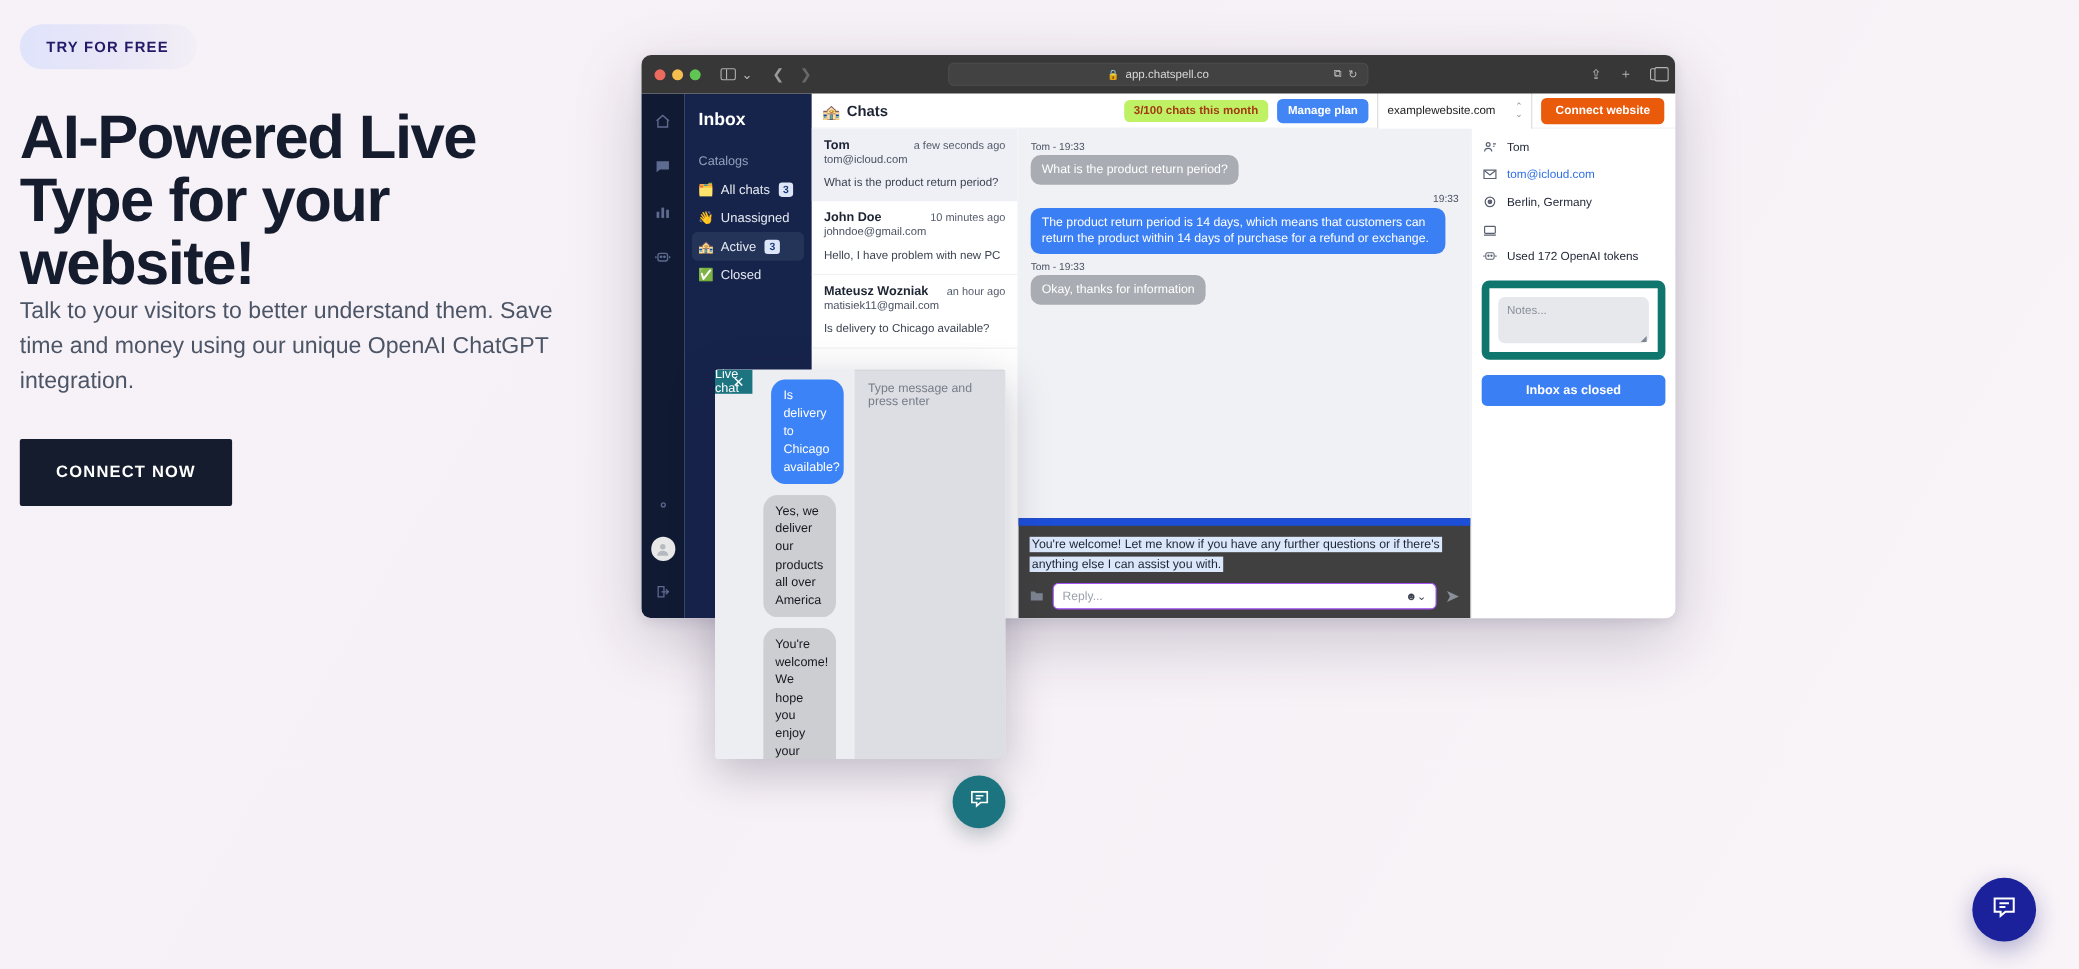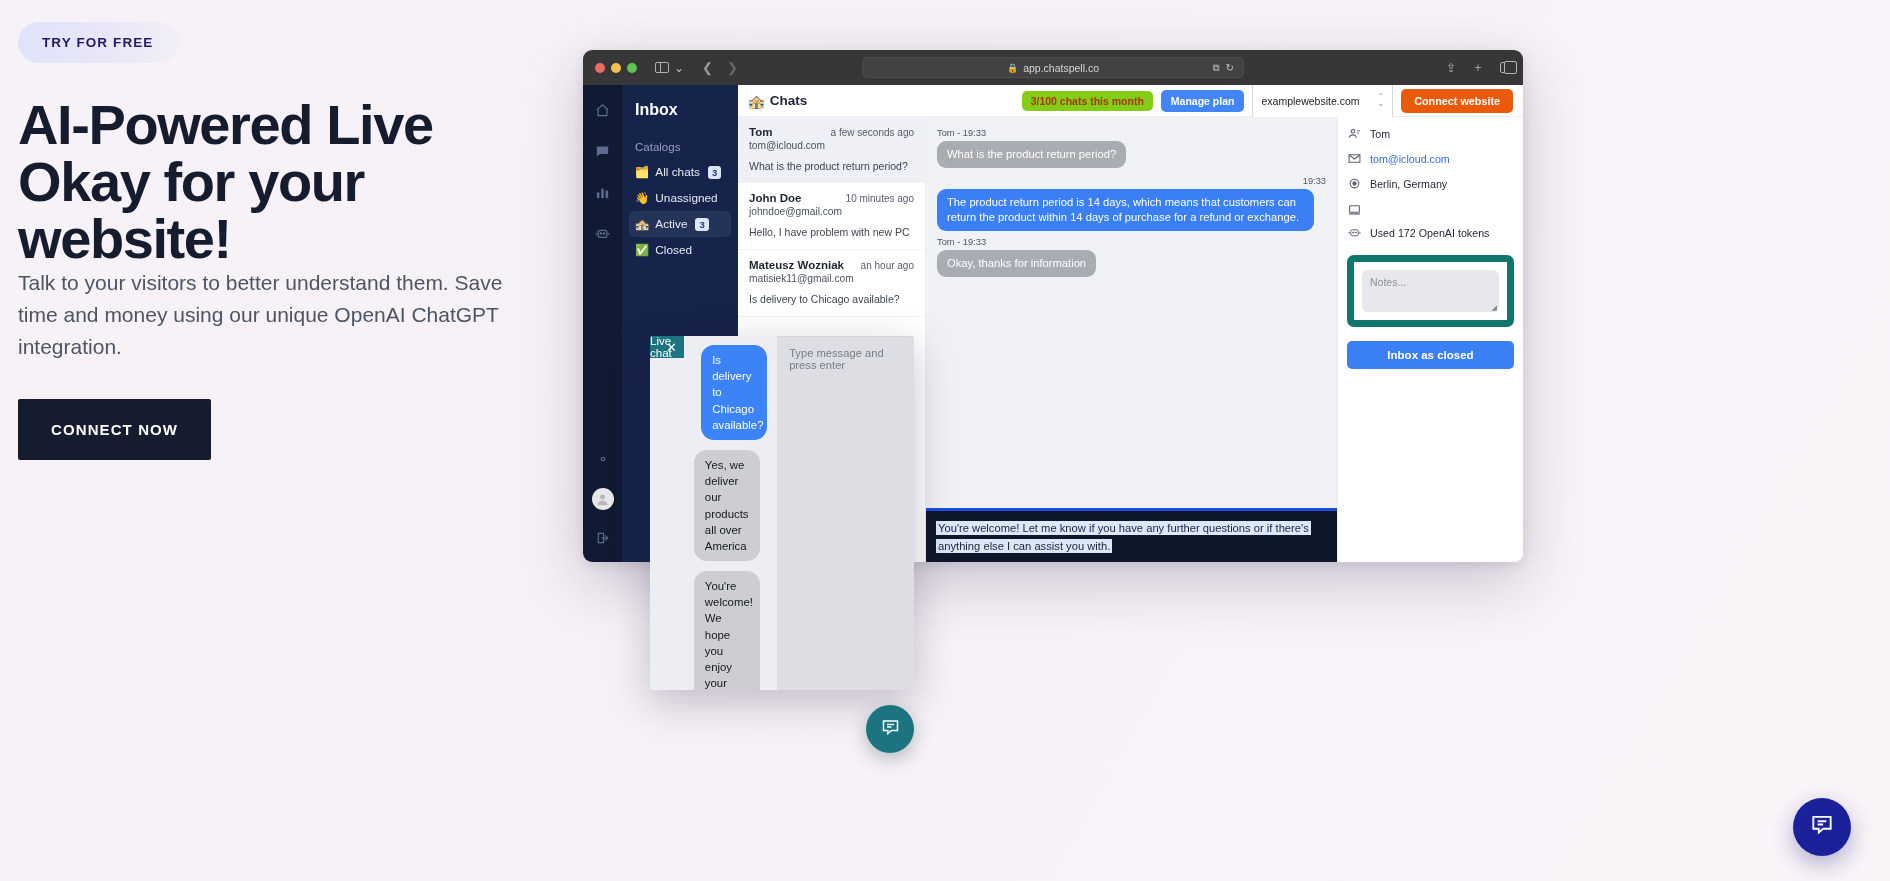--- a/index.html
+++ b/index.html
@@ -150,21 +150,21 @@
   
   .main { flex: 1; display: flex; flex-direction: column; min-width: 0; }
   .apphead {
     height: 32px; display: flex; align-items: center;
     padding: 0 10px; gap: 8px;
     border-bottom: 1px solid #eceef1; background: #fff;
   }
   .apphead .title { font-size: 13.5px; font-weight: bold; color: #1d2433; display:flex; align-items:center; gap:5px;}
   .spacer { flex: 1; }
   .quota {
-    background: #84cc16; color: #a33a13;
+    background: #bef264; color: #a33a13;
     font-size: 10.5px; font-weight: bold;
     padding: 4px 9px; border-radius: 5px;
   }
   .btn-blue {
     background: #4285f4; color: #fff; border: none;
     font-size: 10.5px; font-weight: bold;
     padding: 5px 10px; border-radius: 5px; cursor: pointer;
   }
   .select {
     border: 1px solid #d6d9de; border-radius: 6px; background: #fff;
@@ -191,21 +191,21 @@
   .ci-prev { font-size: 10.5px; color: #3d4452; margin-top: 9px; }
 
   
   .convo { flex: 1; display: flex; flex-direction: column; background: #f0f1f5; min-width: 0; }
   .msgs { flex: 1; padding: 9px 11px; overflow: hidden; }
   .meta { font-size: 9.3px; color: #4d5465; margin: 2px 0 3px; }
   .meta.r { text-align: right; }
   .bub { display: inline-block; padding: 6px 10px; border-radius: 9px; font-size: 11.2px; line-height: 1.35; max-width: 97%; }
   .bub.in { background: #a9acb2; color: #fff; }
   .bub.out { background: #3b7ff5; color: #fff; display: block; }
-  .suggest-wrap { background: #0f172a; padding: 7px 10px 8px; border-top: 3px solid #1d4ed8;}
+  .suggest-wrap { background: #404040; padding: 7px 10px 8px; border-top: 7px solid #1d4ed8;}
   .suggest { background: #dbe7fb; color: #1d2433; font-size: 11.2px; line-height: 1.45; display:inline; box-decoration-break: clone; padding: 1px 2px;}
   .replybar { display: flex; align-items: center; gap: 8px; margin-top: 9px; }
   .folder-ico { color: #7d8490; font-size: 13px; }
   .replyinput {
     flex: 1; border: 1.6px solid #a855f7; border-radius: 5px;
     height: 24px; display: flex; align-items: center;
     padding: 0 8px; background: #fff;
   }
   .replyinput .ph { color: #9aa0ad; font-size: 11px; flex: 1; }
   .emoji-ico { color: #3c4250; font-size: 10px; display: flex; gap: 1px; align-items: center;}
@@ -270,21 +270,21 @@
     width: 58px; height: 58px; border-radius: 50%;
     background: #1b219a; display: flex; align-items: center; justify-content: center;
     color: #fff; box-shadow: 0 8px 22px rgba(25,25,120,0.32); cursor: pointer;
   }
 </style>
 </head>
 <body>
 
 <section class="hero">
   <div class="pill">TRY FOR FREE</div>
-  <h1>AI-Powered Live Okay for your website!</h1>
+  <h1>AI-Powered Live Type for your website!</h1>
   <p class="sub">Talk to your visitors to better understand them. Save time and money using our unique OpenAI ChatGPT integration.</p>
   <button class="cta">CONNECT NOW</button>
 </section>
 
 <section class="browser">
 
   <div class="titlebar">
     <div class="lights">
       <span class="light l-red"></span>
       <span class="light l-yellow"></span>
@@ -443,20 +443,32 @@
 
             <div class="meta r" style="margin-top:8px;">19:33</div>
             <div class="bub out">The product return period is 14 days, which means that customers can return the product within 14 days of purchase for a refund or exchange.</div>
 
             <div class="meta" style="margin-top:6px;">Tom - 19:33</div>
             <div><span class="bub in">Okay, thanks for information</span></div>
           </div>
 
           <div class="suggest-wrap">
             <span class="suggest">You're welcome! Let me know if you have any further questions or if there's anything else I can assist you with.</span>
+            <div class="replybar">
+              <span class="folder-ico">
+                <svg width="13" height="11" viewBox="0 0 24 20" fill="currentColor">
+                    <path d="M2 3h7l2 3h11v12H2z"></path>
+                  </svg>
+              </span>
+              <div class="replyinput">
+                <span class="ph">Reply...</span>
+                <span class="emoji-ico">☻⌄</span>
+              </div>
+              <span class="send-ico">➤</span>
+            </div>
           </div>
         </div>
 
         <aside class="contact">
           <div class="crow">
             <span class="ico">
               <svg width="13" height="13" viewBox="0 0 24 24" fill="none" stroke="currentColor" stroke-width="2">
                   <circle cx="9" cy="8" r="3.2"></circle>
                   <path d="M3 20c0-3.3 2.7-5.5 6-5.5s6 2.2 6 5.5"></path>
                   <path d="M17 7h5M17 11h3"></path>

